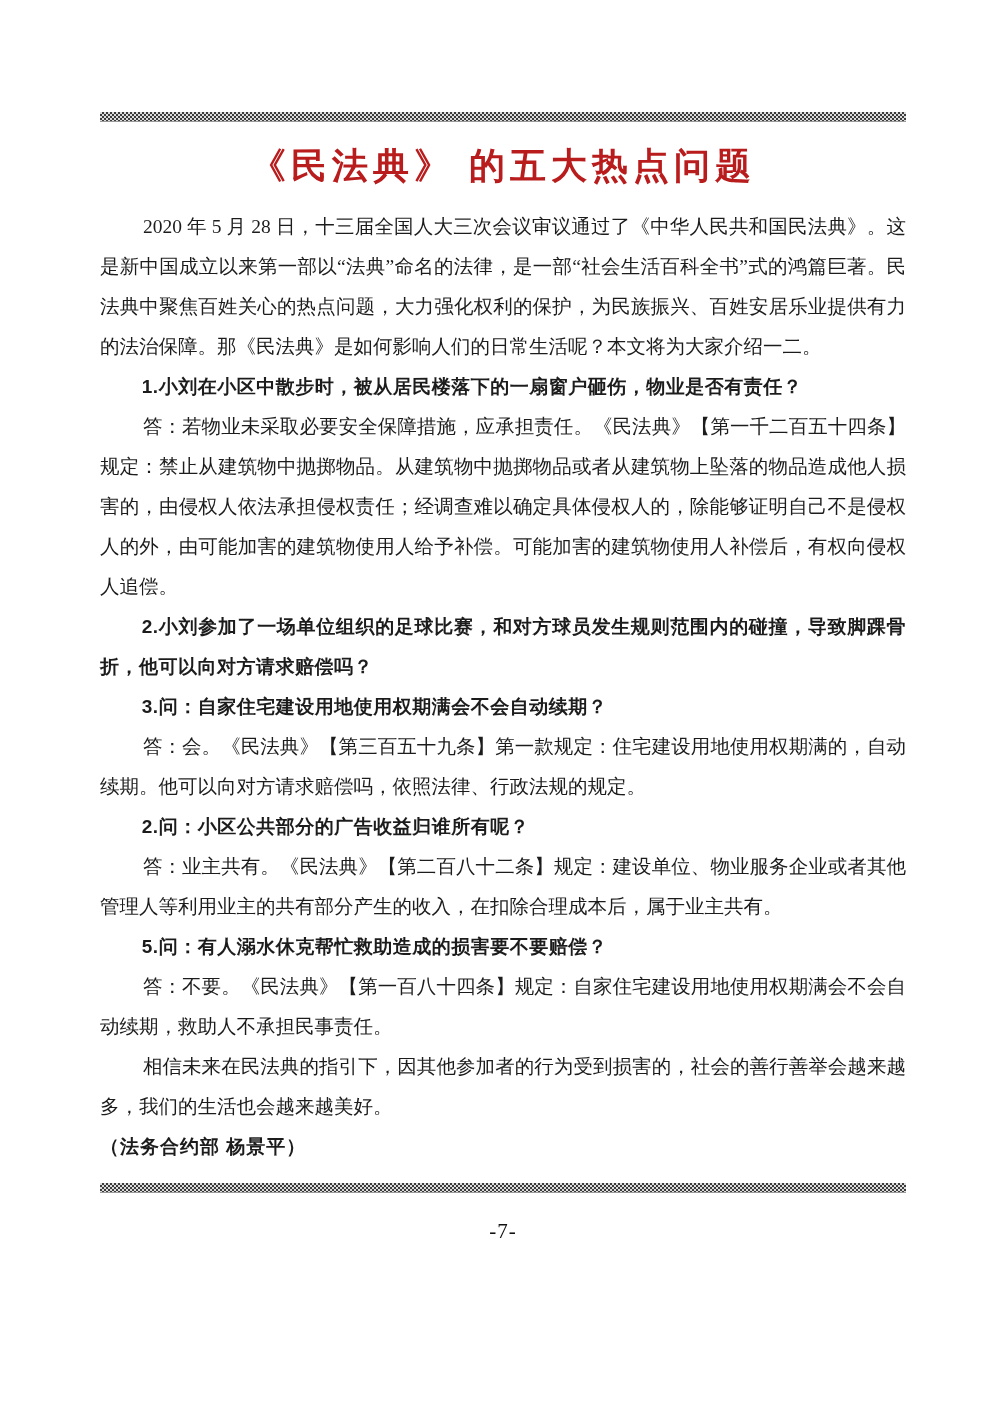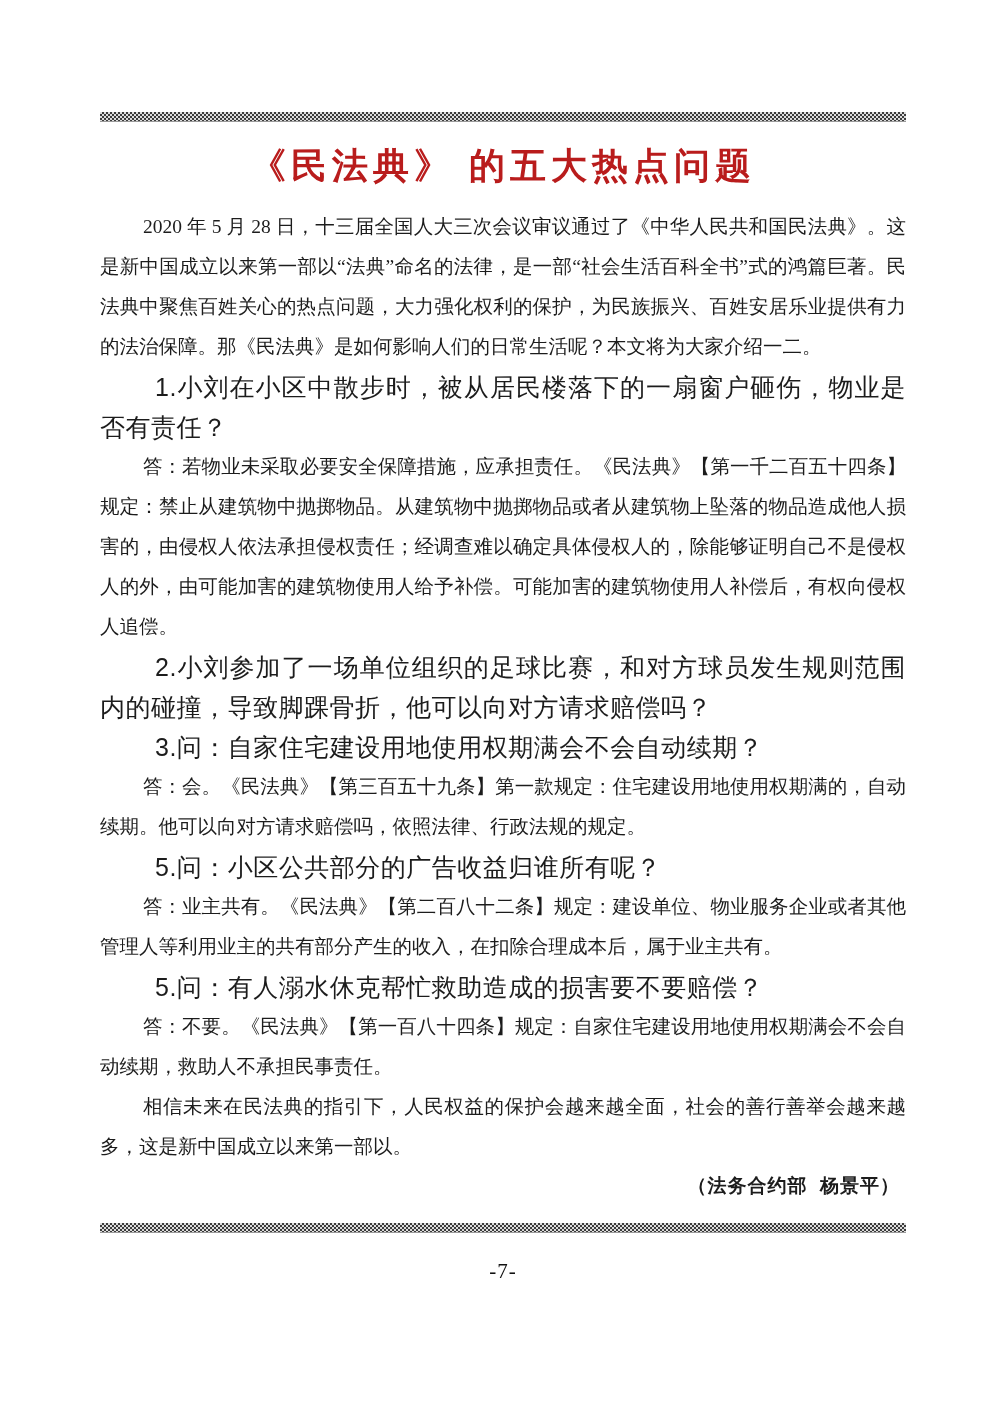--- a/index.html
+++ b/index.html
@@ -46,35 +46,35 @@
     line-height: 40px;
     text-align: justify;
   }
   .para {
     margin: 0;
     text-indent: 2.2em;
   }
   .question {
     margin: 0;
     text-indent: 2.2em;
-    font-weight: 400;
+    font-weight: 700;
     font-family: "Liberation Sans", "DejaVu Sans", sans-serif;
-    font-size: 25px;
+    font-size: 19px;
     letter-spacing: 0.5px;
   }
   .answer {
     margin: 0;
     text-indent: 2.2em;
   }
   .signature {
     margin: 0;
-    text-align: right;
+    text-align: left;
     padding-right: 6px;
     font-weight: 700;
-    font-family: Liberation Mono, monospace;
+    font-family: Liberation Sans, sans-serif;
     font-size: 19px;
     letter-spacing: 1px;
   }
   .bottom-rule {
     margin-top: 16px;
   }
   .page-number {
     margin-top: 26px;
     text-align: center;
     font-size: 21px;
@@ -97,27 +97,27 @@
       <p class="para">2020 年 5 月 28 日，十三届全国人大三次会议审议通过了《中华人民共和国民法典》。这是新中国成立以来第一部以“法典”命名的法律，是一部“社会生活百科全书”式的鸿篇巨著。民法典中聚焦百姓关心的热点问题，大力强化权利的保护，为民族振兴、百姓安居乐业提供有力的法治保障。那《民法典》是如何影响人们的日常生活呢？本文将为大家介绍一二。</p>
 
       <p class="question">1.小刘在小区中散步时，被从居民楼落下的一扇窗户砸伤，物业是否有责任？</p>
       <p class="answer">答：若物业未采取必要安全保障措施，应承担责任。《民法典》【第一千二百五十四条】规定：禁止从建筑物中抛掷物品。从建筑物中抛掷物品或者从建筑物上坠落的物品造成他人损害的，由侵权人依法承担侵权责任；经调查难以确定具体侵权人的，除能够证明自己不是侵权人的外，由可能加害的建筑物使用人给予补偿。可能加害的建筑物使用人补偿后，有权向侵权人追偿。</p>
 
       <p class="question">2.小刘参加了一场单位组织的足球比赛，和对方球员发生规则范围内的碰撞，导致脚踝骨折，他可以向对方请求赔偿吗？</p>
 
       <p class="question">3.问：自家住宅建设用地使用权期满会不会自动续期？</p>
       <p class="answer">答：会。《民法典》【第三百五十九条】第一款规定：住宅建设用地使用权期满的，自动续期。他可以向对方请求赔偿吗，依照法律、行政法规的规定。</p>
 
-      <p class="question">5.问：小区公共部分的广告收益归谁所有呢？</p>
+      <p class="question">2.问：小区公共部分的广告收益归谁所有呢？</p>
       <p class="answer">答：业主共有。《民法典》【第二百八十二条】规定：建设单位、物业服务企业或者其他管理人等利用业主的共有部分产生的收入，在扣除合理成本后，属于业主共有。</p>
 
       <p class="question">5.问：有人溺水休克帮忙救助造成的损害要不要赔偿？</p>
       <p class="answer">答：不要。《民法典》【第一百八十四条】规定：自家住宅建设用地使用权期满会不会自动续期，救助人不承担民事责任。</p>
 
-      <p class="para">相信未来在民法典的指引下，人民权益的保护会越来越全面，社会的善行善举会越来越多，这是新中国成立以来第一部以。</p>
+      <p class="para">相信未来在民法典的指引下，因其他参加者的行为受到损害的，社会的善行善举会越来越多，我们的生活也会越来越美好。</p>
 
       <p class="signature">（法务合约部 杨景平）</p>
     </div>
 
     <div class="rule bottom-rule"></div>
 
     <div class="page-number">-7-</div>
 
   </div>
 </div>

